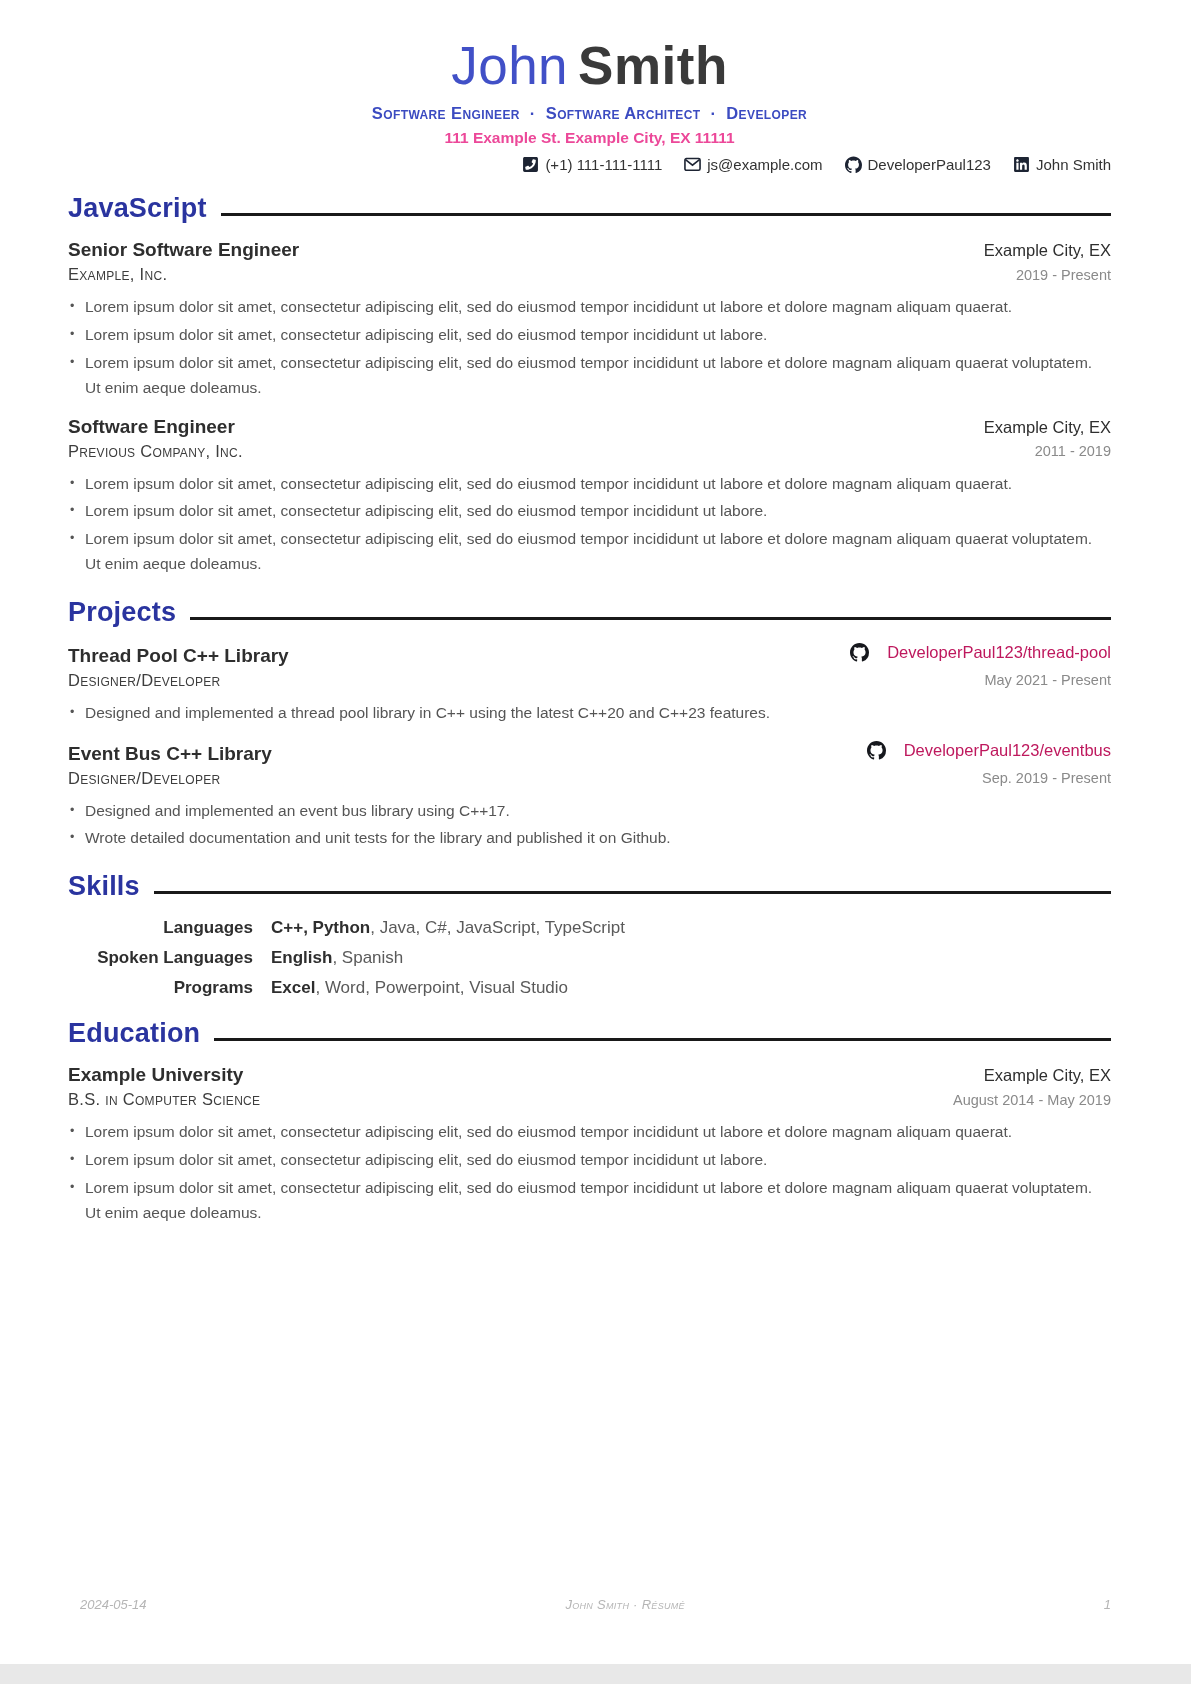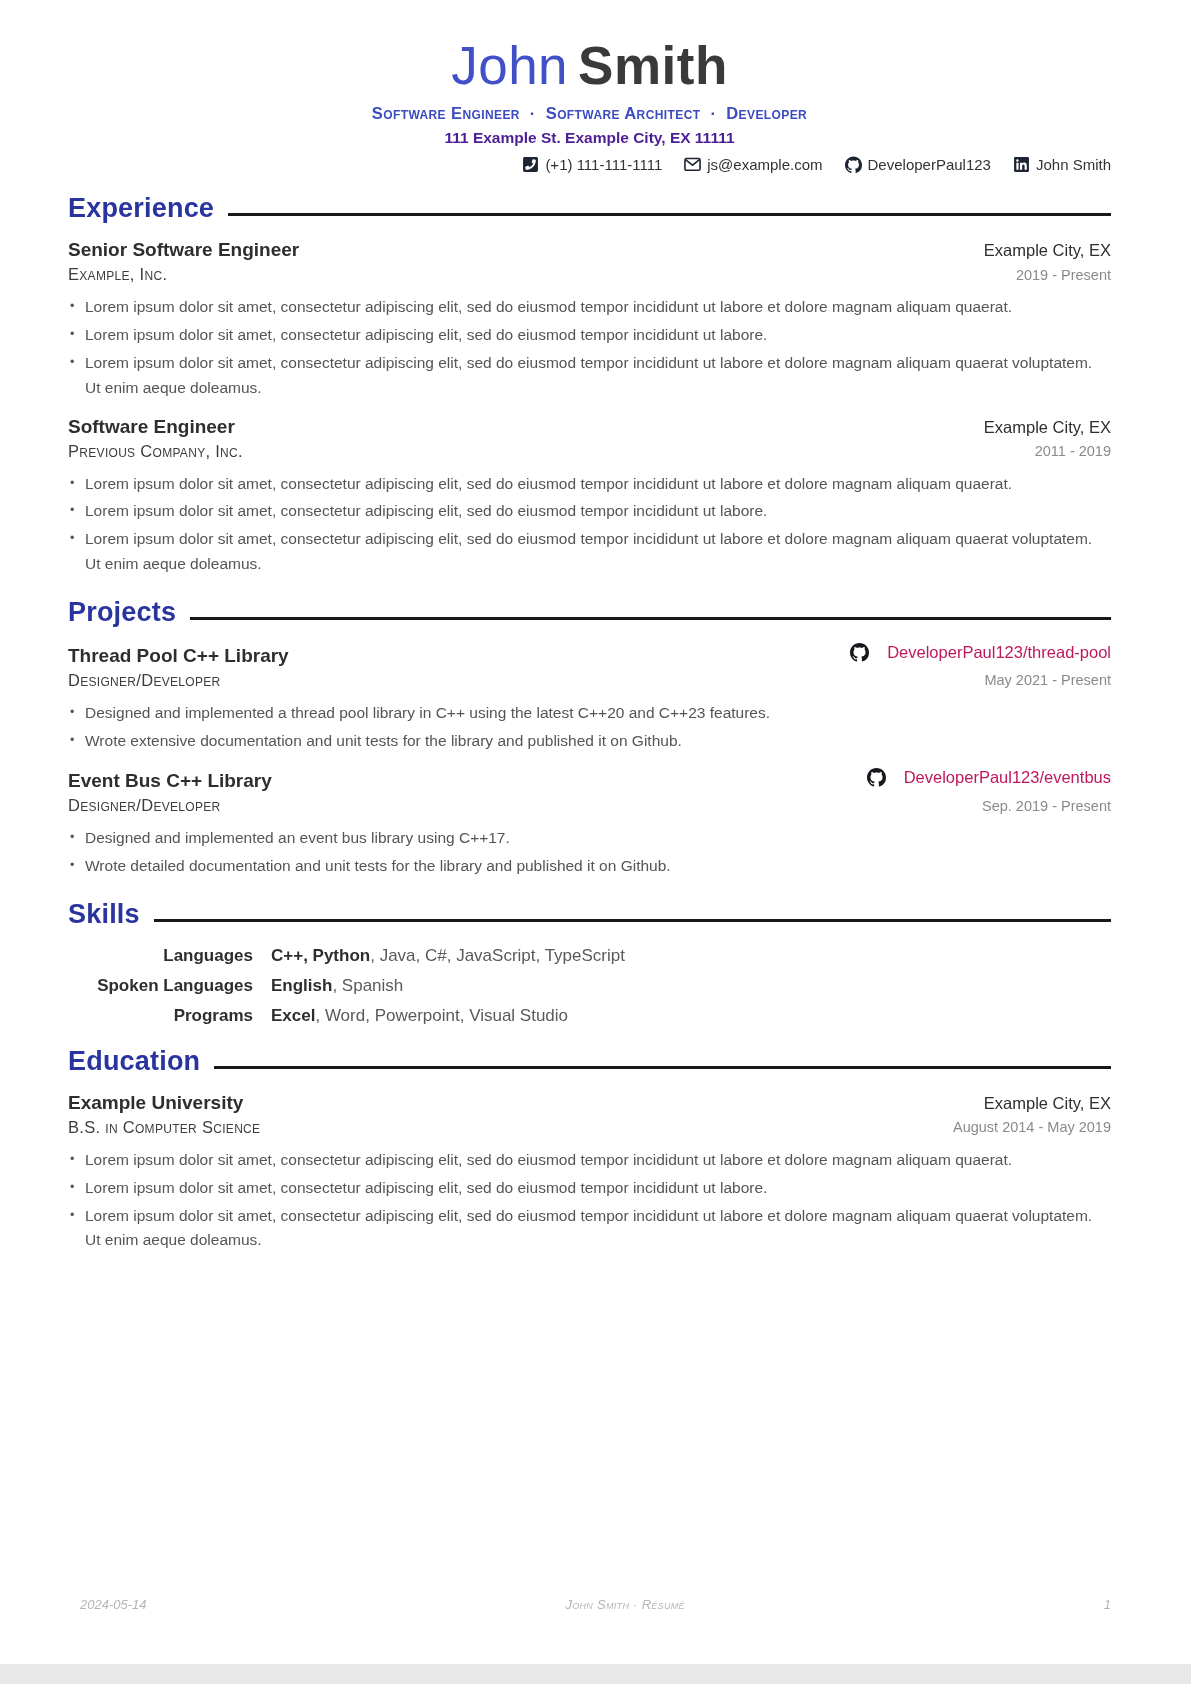--- a/index.html
+++ b/index.html
@@ -16,21 +16,21 @@
   }
   
   .name { text-align:center; font-size:53px; line-height:1.12; letter-spacing:.5px; }
   .name .first { color:#4150c7; font-weight:200; }
   .name .last  { color:#3a3a3a; font-weight:700; margin-left:10px; }
   .tagline {
     margin-top:9px; text-align:center;
     font-variant:small-caps; font-weight:600; font-size:16.5px;
     color:#3b4bc1; letter-spacing:.4px; white-space:pre;
   }
-  .address { margin-top:6px; text-align:center; font-weight:700; font-size:15.5px; color:#4c1d95; }
+  .address { margin-top:6px; text-align:center; font-weight:700; font-size:15.5px; color:#ec4899; }
   .contacts {
     margin-top:9px; display:flex; justify-content:flex-end; align-items:center; gap:22px;
     font-size:15px; color:#333333;
   }
   .contact { display:flex; align-items:center; gap:6px; text-decoration:none; color:#333333; }
   .cicon { display:inline-flex; width:17px; height:17px; align-items:center; justify-content:center; }
   .cicon svg { display:block; }
   
   .sec-head { display:flex; align-items:center; margin-top:20px; }
   .sec-head h2 { font-size:27px; font-weight:700; color:#2a349f; letter-spacing:.2px; white-space:nowrap; }
@@ -108,21 +108,21 @@
       <span class="cicon">
         <svg width="17" height="17" viewBox="0 0 448 512">
             <path fill="#1d2433" d="M416 32H31.9C14.3 32 0 46.5 0 64.3v383.4C0 465.5 14.3 480 31.9 480H416c17.6 0 32-14.5 32-32.3V64.3c0-17.8-14.4-32.3-32-32.3zM135.4 416H69V202.2h66.5V416zm-33.2-243c-21.3 0-38.5-17.3-38.5-38.5S80.9 96 102.2 96c21.2 0 38.5 17.3 38.5 38.5 0 21.3-17.2 38.5-38.5 38.5zm282.1 243h-66.4V312c0-24.8-.5-56.7-34.5-56.7-34.6 0-39.9 27-39.9 54.9V416h-66.4V202.2h63.7v29.2h.9c8.9-16.8 30.6-34.5 62.9-34.5 67.2 0 79.7 44.3 79.7 101.9V416z"></path>
           </svg>
       </span>
       <span>John Smith</span>
     </span>
   </div>
 
   <div class="sec-head">
-    <h2>Experience</h2>
+    <h2>JavaScript</h2>
     <div class="rule"></div>
   </div>
 
   <div class="entry">
     <div class="erow">
       <span class="etitle">Senior Software Engineer</span>
       <span class="eloc">Example City, EX</span>
     </div>
     <div class="erow2">
       <span class="eorg">Example, Inc.</span>
@@ -167,21 +167,20 @@
           </span>
         <span>DeveloperPaul123/thread-pool</span>
       </span>
     </div>
     <div class="erow2">
       <span class="eorg">Designer/Developer</span>
       <span class="edate">May 2021 - Present</span>
     </div>
     <ul class="bullets">
         <li>Designed and implemented a thread pool library in C++ using the latest C++20 and C++23 features.</li>
-        <li>Wrote extensive documentation and unit tests for the library and published it on Github.</li>
       </ul>
   </div>
 
   <div class="entry">
     <div class="erow">
       <span class="etitle">Event Bus C++ Library</span>
       <span class="erepo">
         <span>
             <svg width="19" height="19" viewBox="0 0 16 16">
               <path fill="#16181d" d="M8 0C3.58 0 0 3.58 0 8c0 3.54 2.29 6.53 5.47 7.59.4.07.55-.17.55-.38 0-.19-.01-.82-.01-1.49-2.01.37-2.53-.49-2.69-.94-.09-.23-.48-.94-.82-1.13-.28-.15-.68-.52-.01-.53.63-.01 1.08.58 1.23.82.72 1.21 1.87.87 2.33.66.07-.52.28-.87.51-1.07-1.78-.2-3.64-.89-3.64-3.95 0-.87.31-1.59.82-2.15-.08-.2-.36-1.02.08-2.12 0 0 .67-.21 2.2.82.64-.18 1.32-.27 2-.27s1.36.09 2 .27c1.53-1.04 2.2-.82 2.2-.82.44 1.1.16 1.92.08 2.12.51.56.82 1.27.82 2.15 0 3.07-1.87 3.75-3.65 3.95.29.25.54.73.54 1.48 0 1.07-.01 1.93-.01 2.2 0 .21.15.46.55.38A8.01 8.01 0 0 0 16 8c0-4.42-3.58-8-8-8z"></path>

